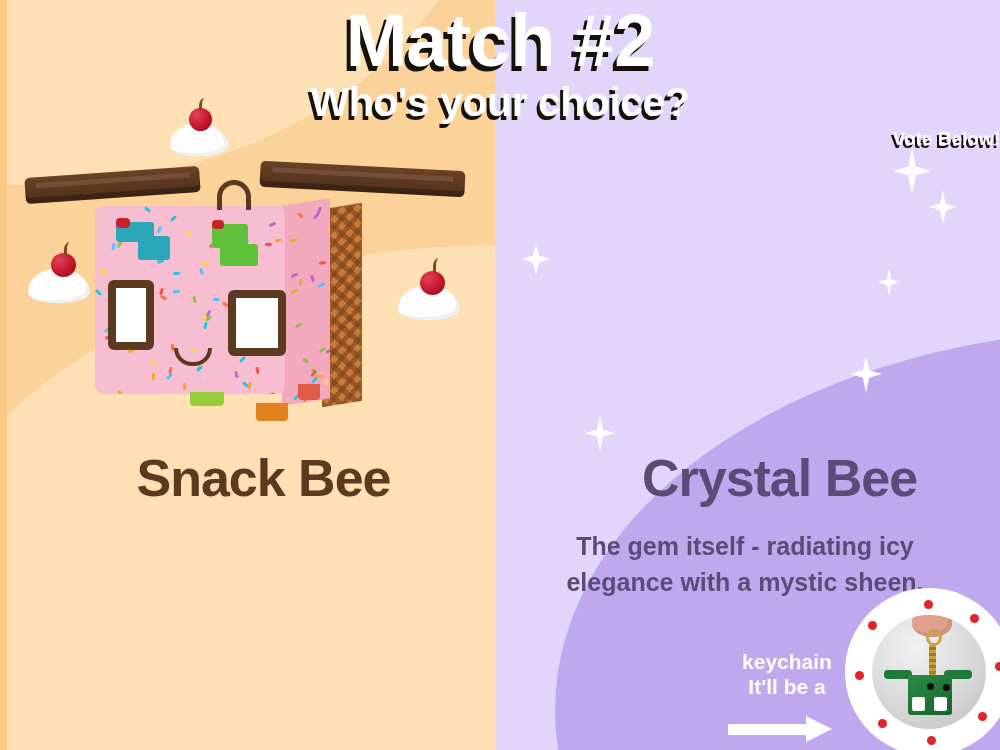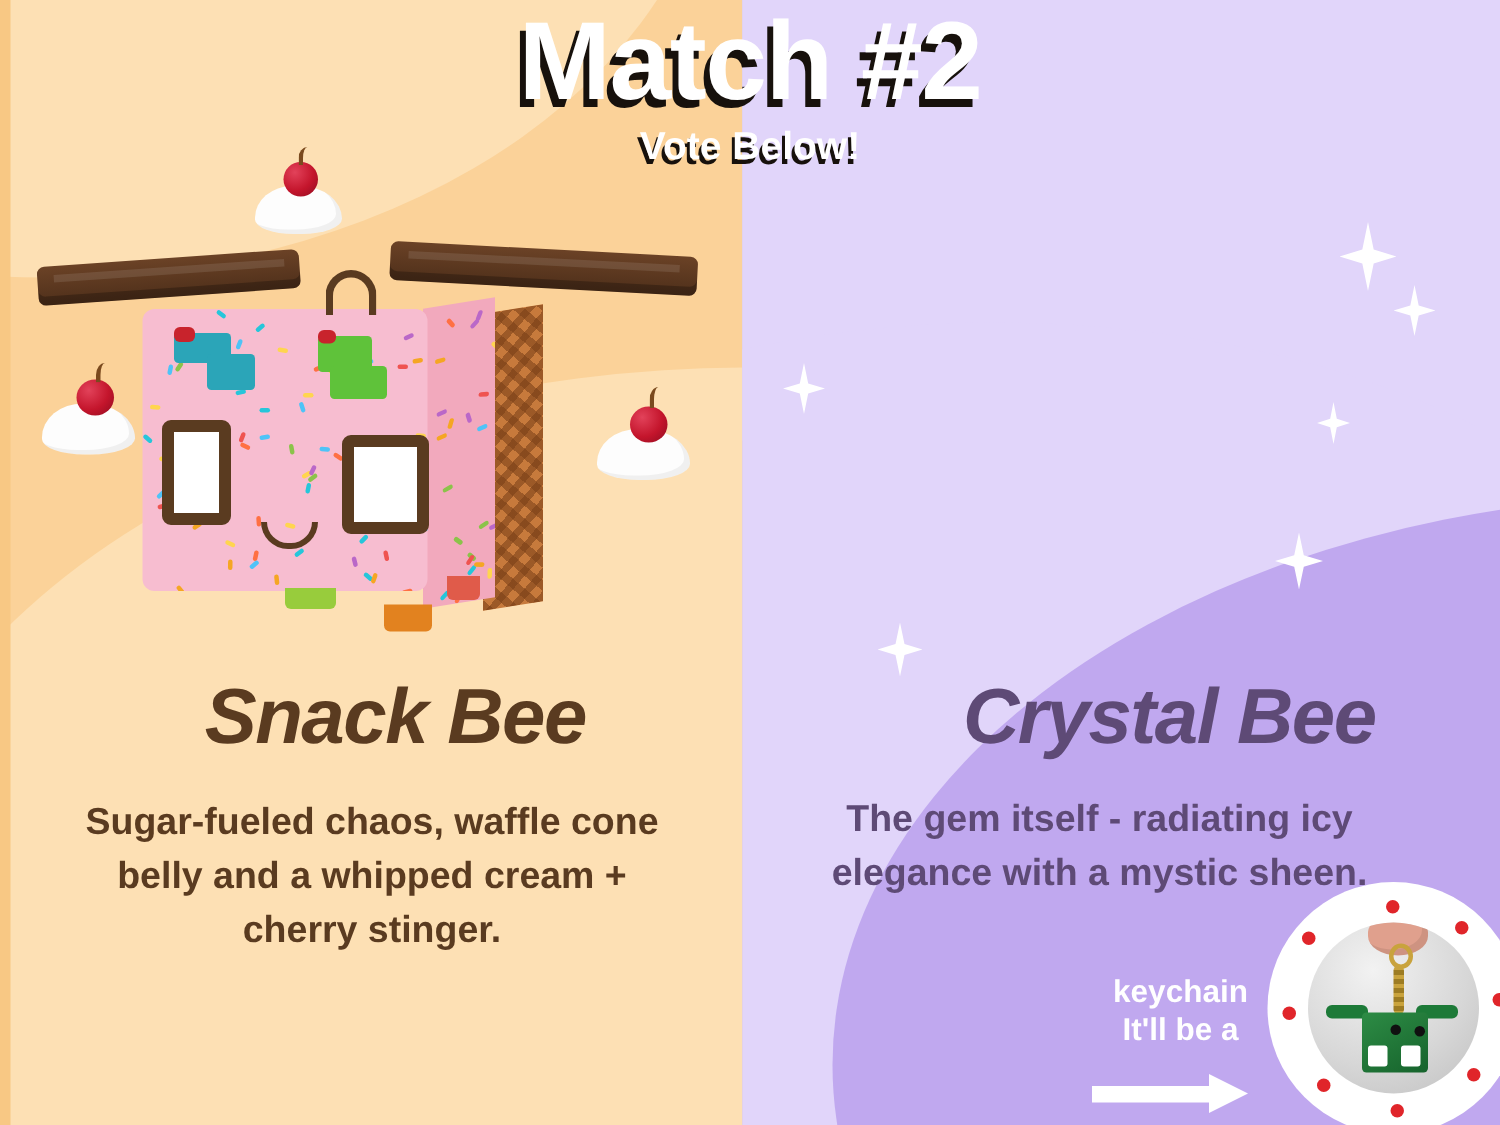--- a/index.html
+++ b/index.html
@@ -64,22 +64,23 @@
     font-size:74px; letter-spacing:-1px; margin-top:4px;
     text-shadow:-4px 5px 0 #17110c;
     font-family:"Liberation Sans", sans-serif;
   }
   #title-sub {
     font-size:41px; margin-top:4px; letter-spacing:-0.5px;
     text-shadow:-3px 4px 0 #17110c;
     font-style:normal;
   }
   #title-cta {
-    font-size:26px; margin-top:6px; letter-spacing:0px;
+    font-size:19px; margin-top:6px; letter-spacing:0px;
     text-shadow:-2px 3px 0 #17110c;
+    text-align:right;
   }
 
   
   .char-wrap { position:absolute; z-index:20; }
 
   
   #snack-bee { left:60px; top:160px; width:420px; height:280px; }
 
   .sb-wing {
     position:absolute; height:26px; border-radius:5px;
@@ -169,33 +170,33 @@
     background:radial-gradient(circle at 33% 30%, #e2425a 0%, #c4152c 55%, #8f0c20 100%);
   }
   .cherry-stem {
     position:absolute; border-left:3px solid #7a4a1e;
     border-radius:60% 0 0 0;
   }
 
   
   .name-label {
     position:absolute; z-index:30; width:100%; text-align:center;
-    font-size:52px; font-weight:bold; font-style:italic;
+    font-size:52px; font-weight:bold; 
     letter-spacing:-1px;
     padding-left:32px;
   }
   #snack-name   { top:448px; left:0; color:#5a3b20; }
   #crystal-name { top:448px; left:0; color:#5e4a76;margin-left:16px; }
 
   .desc {
     position:absolute; z-index:30; text-align:center;
     font-size:25px; font-weight:bold; line-height:1.44;
   }
   #snack-desc   { top:530px; left:38px; width:420px; color:#5a3b20; }
-  #crystal-desc { top:528px; left:28px; width:420px; color:#5e4a76; }
+  #crystal-desc { top:528px; left:40px; width:420px; color:#5e4a76; }
 
   
   #keychain-note {
     position:absolute; left:712px; top:650px; width:150px;
     z-index:45; text-align:center; color:#ffffff;
     font-size:21px; font-weight:bold; line-height:1.18;
   }
   #keychain-arrow {
     position:absolute; left:728px; top:716px; width:110px; height:24px; z-index:45;
   }
@@ -386,41 +387,41 @@
       <div class="cherry-ball" style="left:23px; top:8px; width:25px; height:24px;"></div>
       <div class="cherry-stem" style="left:36px; top:-3px; width:10px; height:13px;"></div>
     </div>
     <div class="cherry-deco" style="left:398px; top:262px; width:62px; height:58px;">
       <div class="cream"></div>
       <div class="cherry-ball" style="left:22px; top:9px; width:25px; height:24px;"></div>
       <div class="cherry-stem" style="left:35px; top:-4px; width:10px; height:14px;"></div>
     </div>
 
     <div class="name-label" id="snack-name">Snack Bee</div>
-    <div class="desc" id="snack-desc">Sugar-fueled chaos, waffle cone belly and a whipped cream + cherry stinger.</div>
   </div>
 
   <div class="panel" id="panel-right">
     <div class="wave wave-right"></div>
     <div class="wave wave-right-low"></div>
     <div class="wave wave-right-dark"></div>
 
     <div class="sparkle" style="left:398px; top:148px; width:38px; height:46px;"></div>
     <div class="sparkle" style="left:434px; top:190px; width:28px; height:34px;"></div>
     <div class="sparkle" style="left:383px; top:268px; width:22px; height:28px;"></div>
     <div class="sparkle" style="left:27px; top:242px; width:28px; height:34px;"></div>
     <div class="sparkle" style="left:90px; top:415px; width:30px; height:36px;"></div>
     <div class="sparkle" style="left:355px; top:355px; width:32px; height:38px;"></div>
 
     <div class="name-label" id="crystal-name">Crystal Bee</div>
     <div class="desc" id="crystal-desc">The gem itself - radiating icy elegance with a mystic sheen.</div>
   </div>
 
   <div id="header">
     <div class="hdr-line" id="title-main">Match #2</div>
+    <div class="hdr-line" id="title-sub">Who's your choice?</div>
     <div class="hdr-line" id="title-cta">Vote Below!</div>
   </div>
 
   <div id="keychain-note">
     <div>keychain</div>
     <div>It'll be a</div>
   </div>
 
   <div id="keychain-arrow">
     <div class="shaft"></div>

